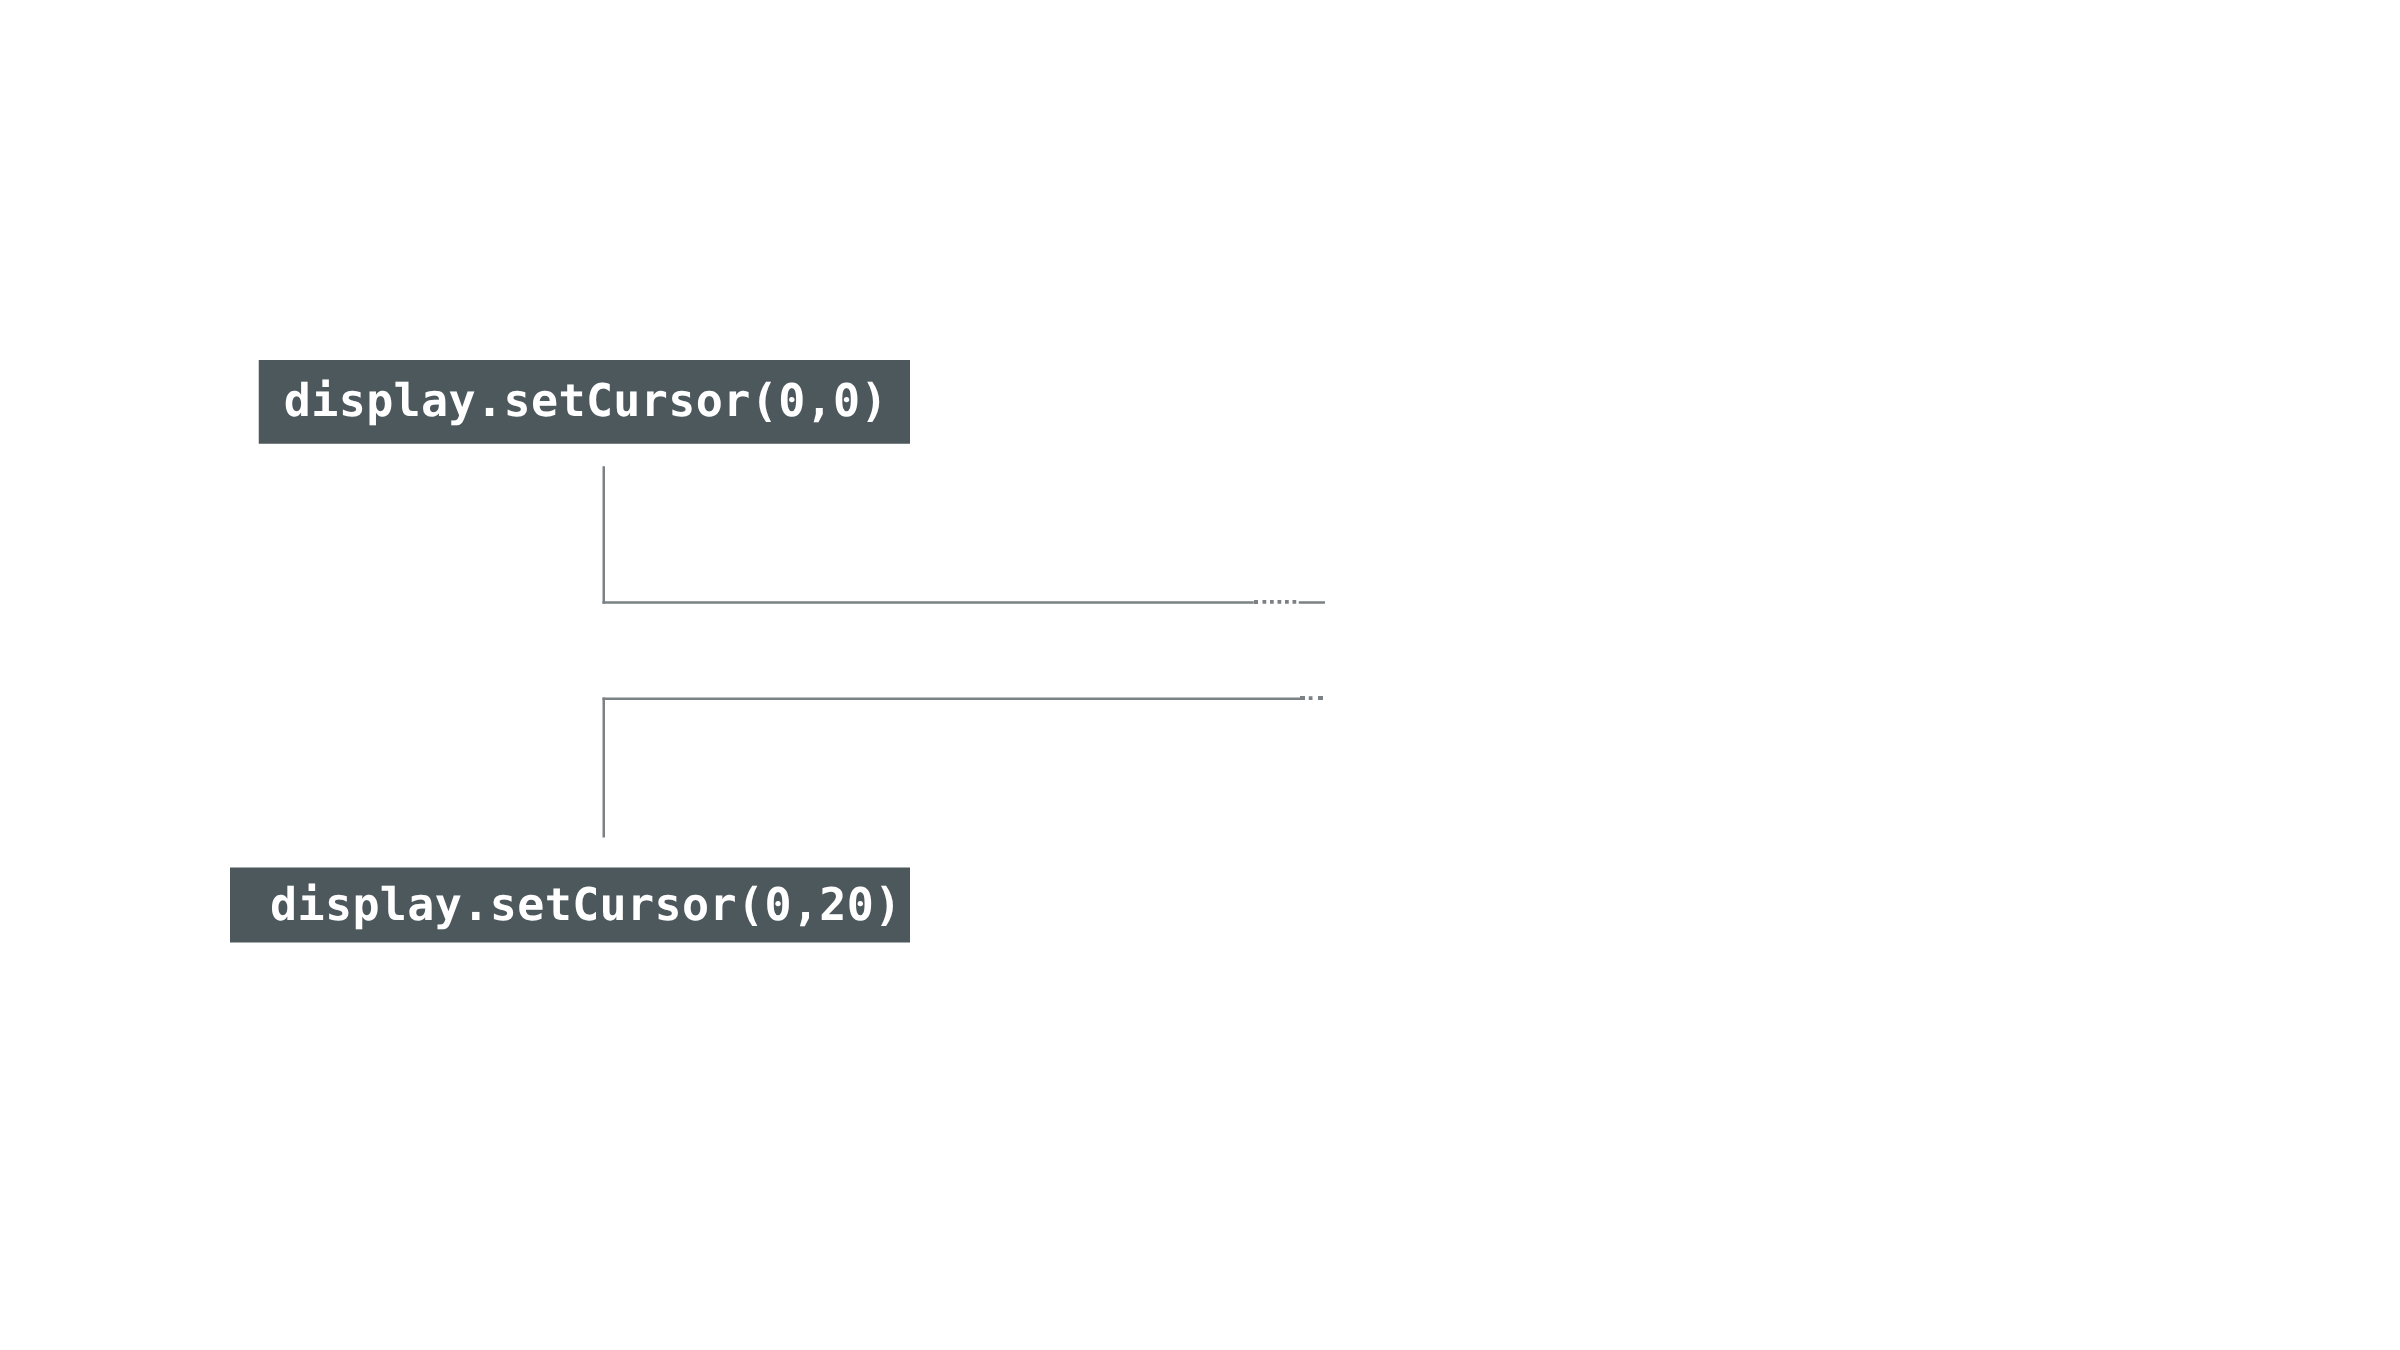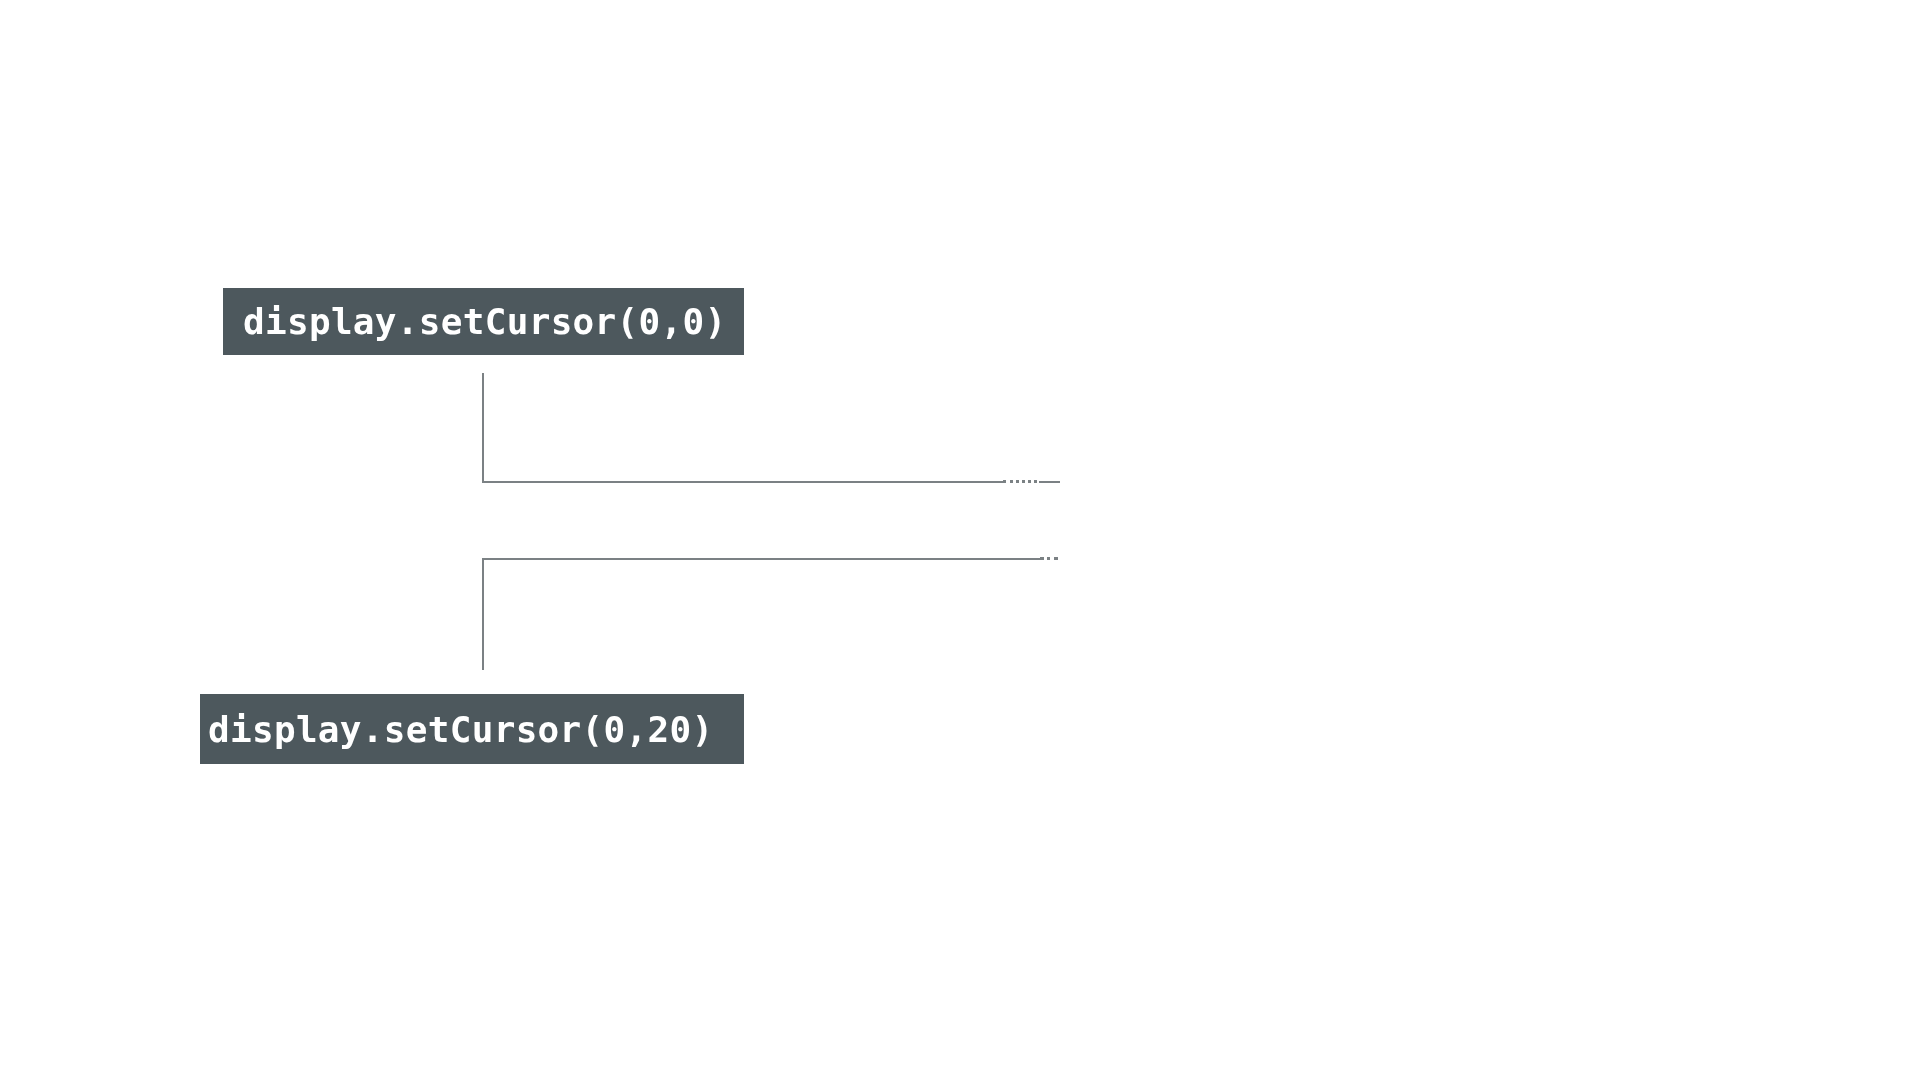--- a/index.html
+++ b/index.html
@@ -16,24 +16,23 @@
   .code-label {
     position: absolute;
     background: var(--label-bg, #4d585d);
     color: var(--text-white, #ffffff);
     font-size: 36px;
     font-weight: bold;
     letter-spacing: 0.3px;
     display: flex;
     align-items: center;
     white-space: pre;
-    margin-left: 16px;
   }
   .code-label.top    { left: 207px; top: 288px; width: 521px; height: 67px; padding-left: 20px; }
-  .code-label.bottom { left: 184px; top: 694px; width: 544px; height: 70px; padding-left: 8px; }
+  .code-label.bottom { left: 184px; top: 694px; width: 544px; height: 60px; padding-left: 32px; }
 
   
   .connector {
     position: absolute;
     background: var(--connector-line, #7b8184);
   }
   .connector.dotted {
     background: none;
     height: 0 !important;
     border-top: 3px dotted var(--connector-line, #7b8184);

